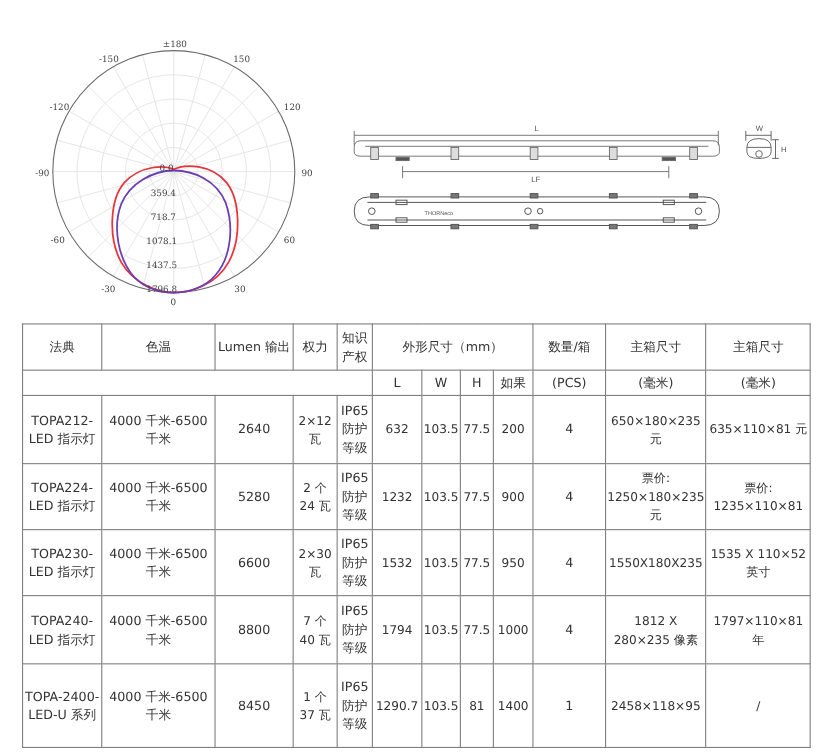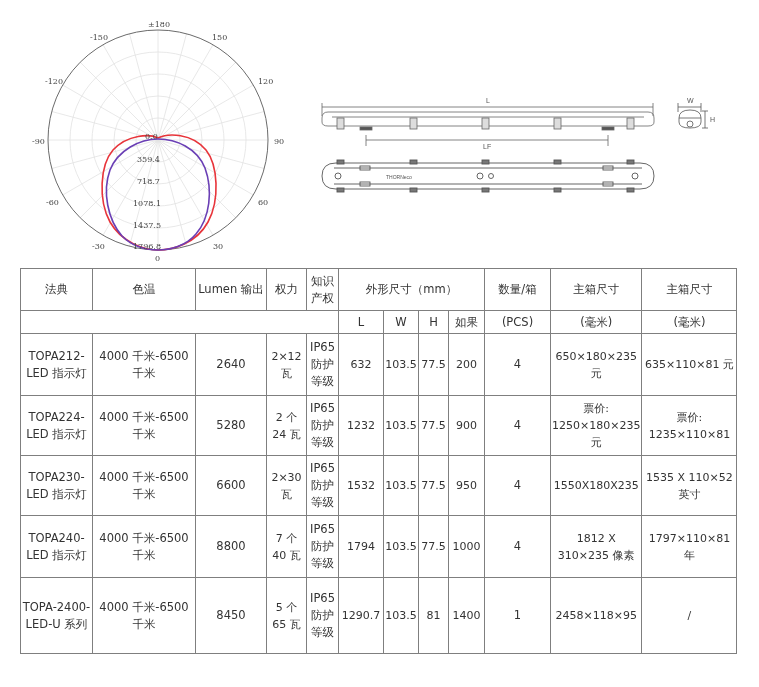--- a/index.html
+++ b/index.html
@@ -1,23 +1,23 @@
 <!DOCTYPE html>
 <html><head>
 <meta charset="utf-8">
 <style>
   html, body { margin: 0; padding: 0; background: #ffffff; }
   body { width: 759px; height: 687px; position: relative; overflow: hidden;
          font-family: "DejaVu Sans", "Liberation Sans", sans-serif; color: #333; }
-  .figure-area { position: absolute; left: 0; top: 0; width: 759px; height: 270px; }
+  .figure-area { position: absolute; left: 0; top: 16px; width: 759px; height: 270px; }
   .polar { position: absolute; left: 0; top: 0; }
   .polar text { font-family: "DejaVu Serif", "Liberation Serif", serif; font-size: 8px; fill: #444; }
   .drawing { position: absolute; left: 310px; top: 90px; }
   .drawing text { font-family: "Liberation Sans", sans-serif; font-size: 7px; fill: #555; }
-  table.spec { position: absolute; left: 20px; top: 268px; border-collapse: collapse;
+  table.spec { position: absolute; left: 20px; top: 294px; border-collapse: collapse;
                table-layout: fixed; font-size: 11.5px; color: #333; }
   table.spec td { border: 1px solid #7f7f7f; text-align: center; vertical-align: middle;
                   padding: 0 1px; line-height: 17px; }
   table.spec td.small { font-size: 11px; }
 </style>
 </head>
 <body>
 
 <div class="figure-area">
 
@@ -217,28 +217,28 @@
     <td>TOPA240-LED 指示灯</td>
     <td>4000 千米-6500 千米</td>
     <td>8800</td>
     <td class="small">7 个 40 瓦</td>
     <td>IP65 防护等级</td>
     <td class="small">1794</td>
     <td class="small">103.5</td>
     <td class="small">77.5</td>
     <td class="small">1000</td>
     <td>4</td>
-    <td class="small">1812 X 310×235 像素</td>
+    <td class="small">1812 X 280×235 像素</td>
     <td class="small">1797×110×81 年</td>
   </tr>
   <tr style="height:76px">
     <td>TOPA-2400-LED-U 系列</td>
     <td>4000 千米-6500 千米</td>
     <td>8450</td>
-    <td class="small">5 个 65 瓦</td>
+    <td class="small">1 个 37 瓦</td>
     <td>IP65 防护等级</td>
     <td class="small">1290.7</td>
     <td class="small">103.5</td>
     <td class="small">81</td>
     <td class="small">1400</td>
     <td>1</td>
     <td class="small">2458×118×95</td>
     <td class="small">/</td>
   </tr>
 </tbody>

